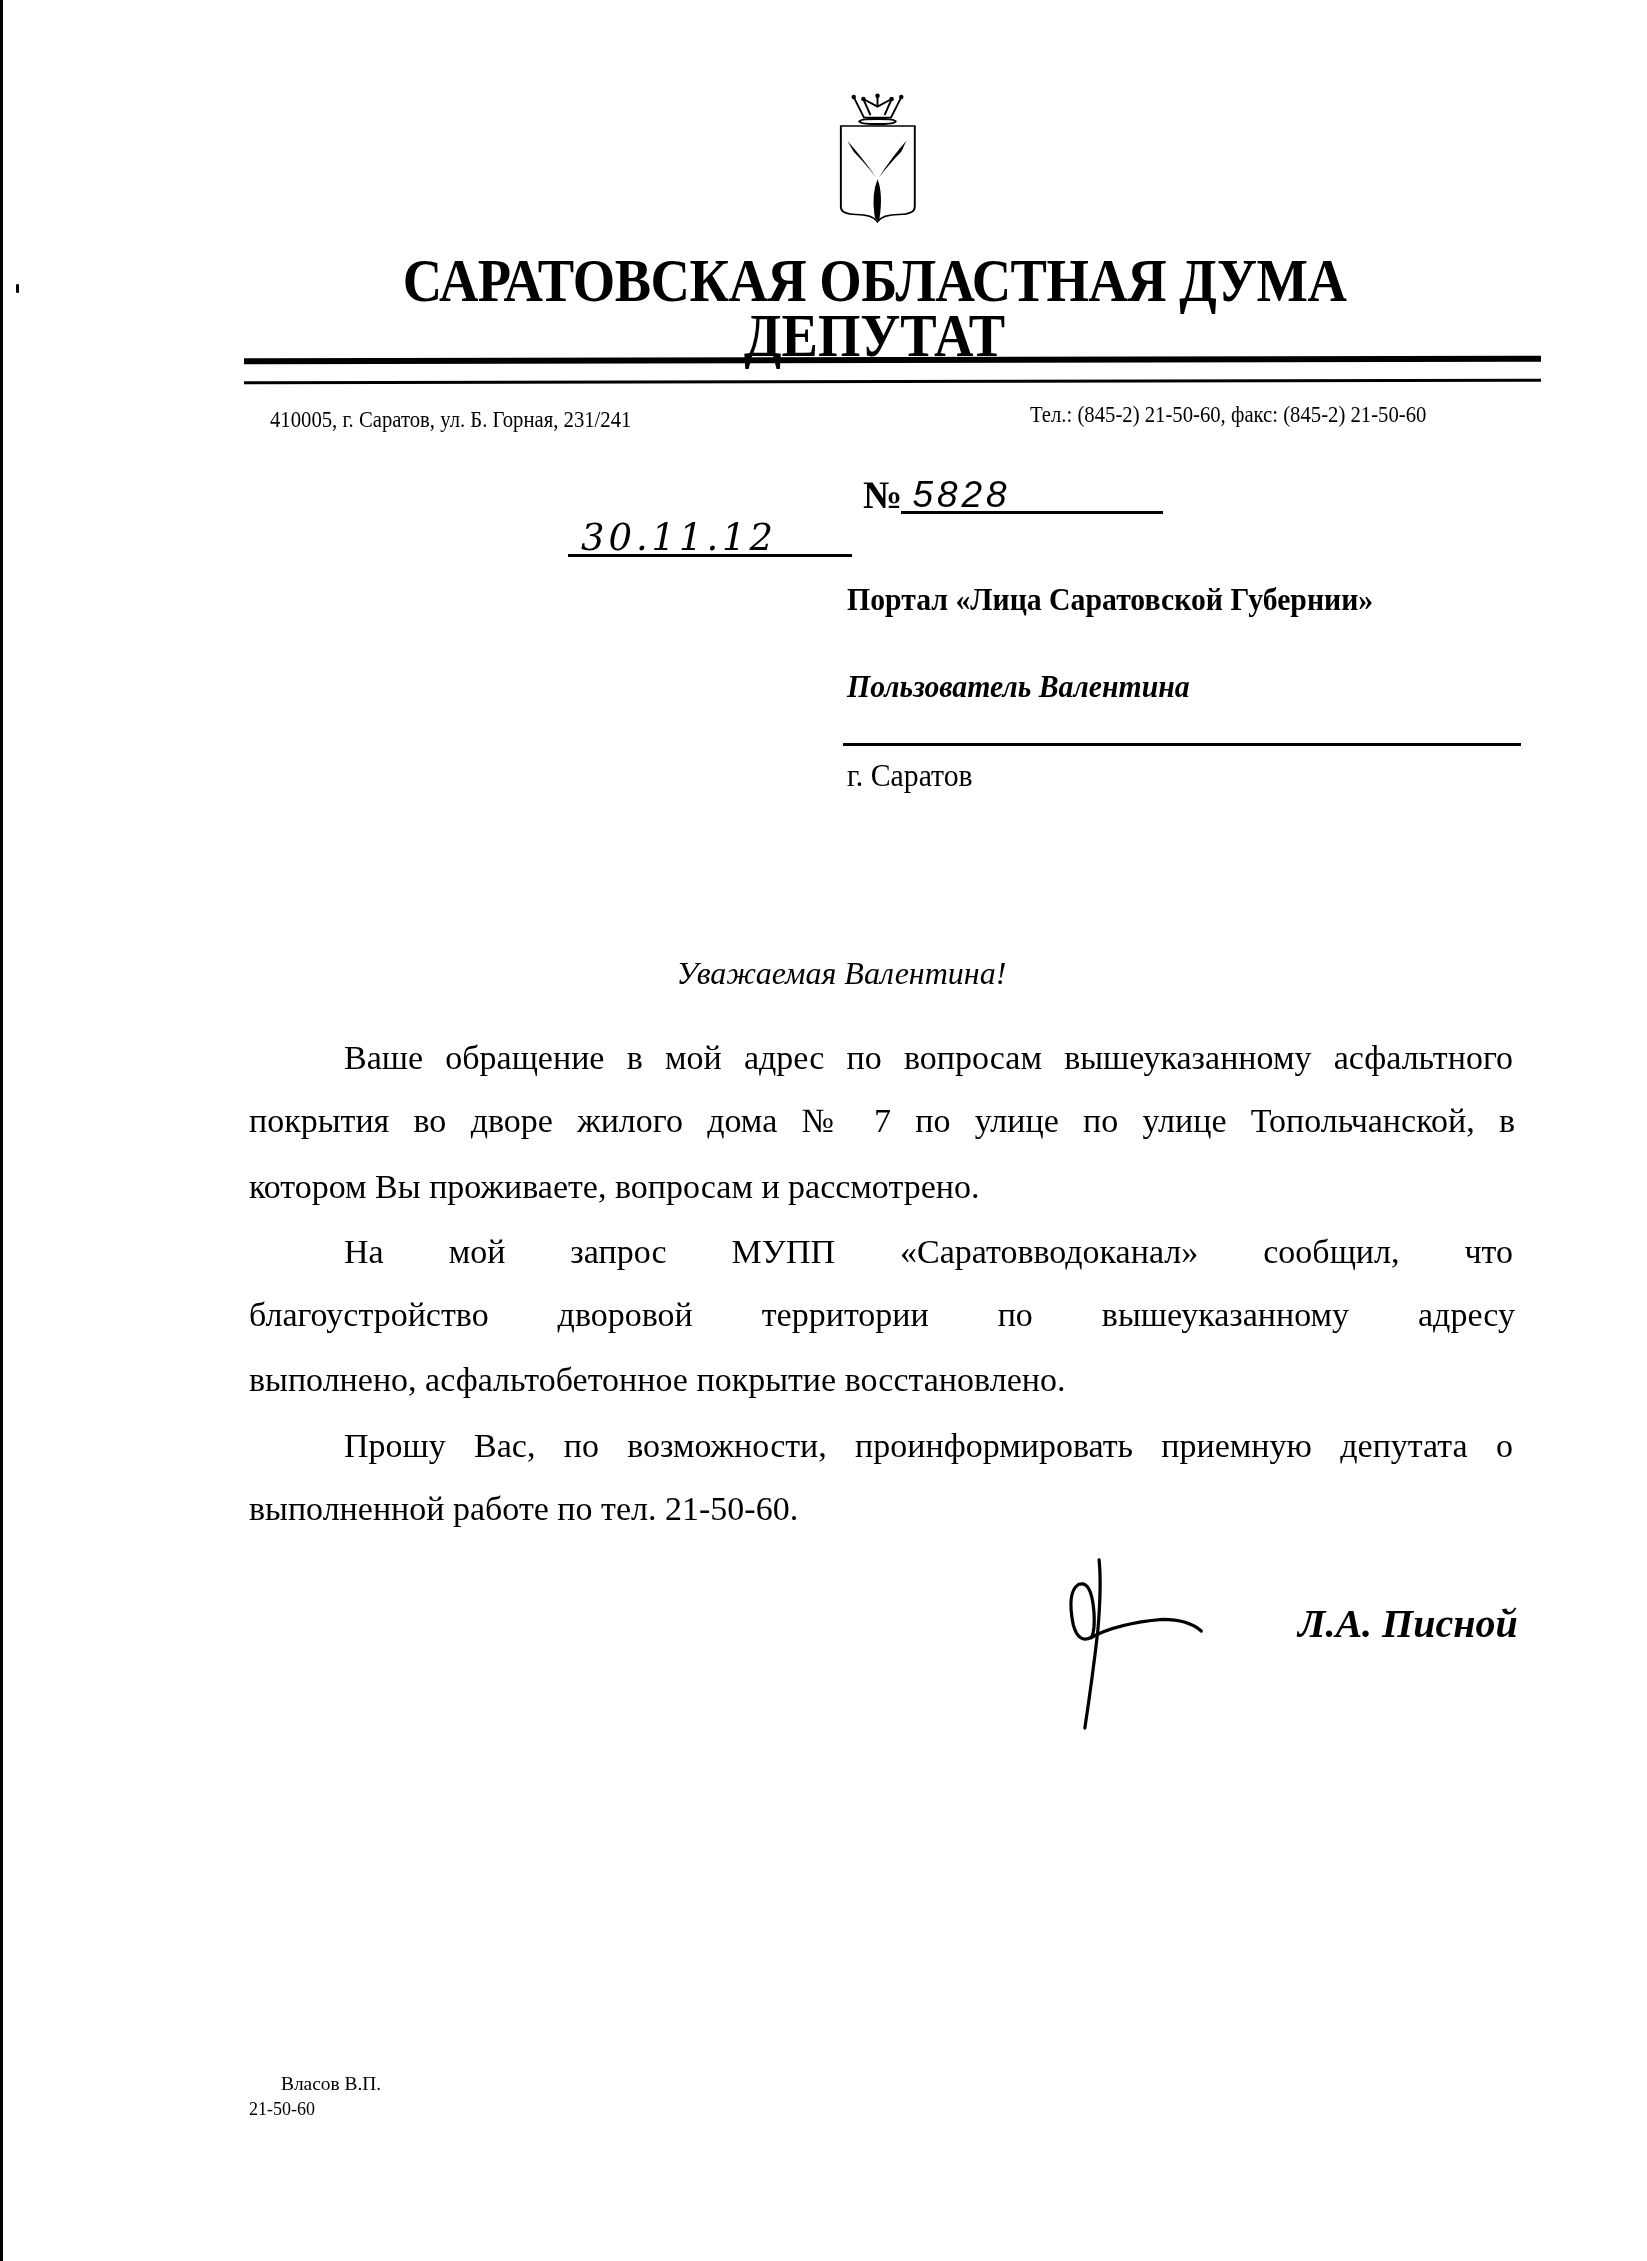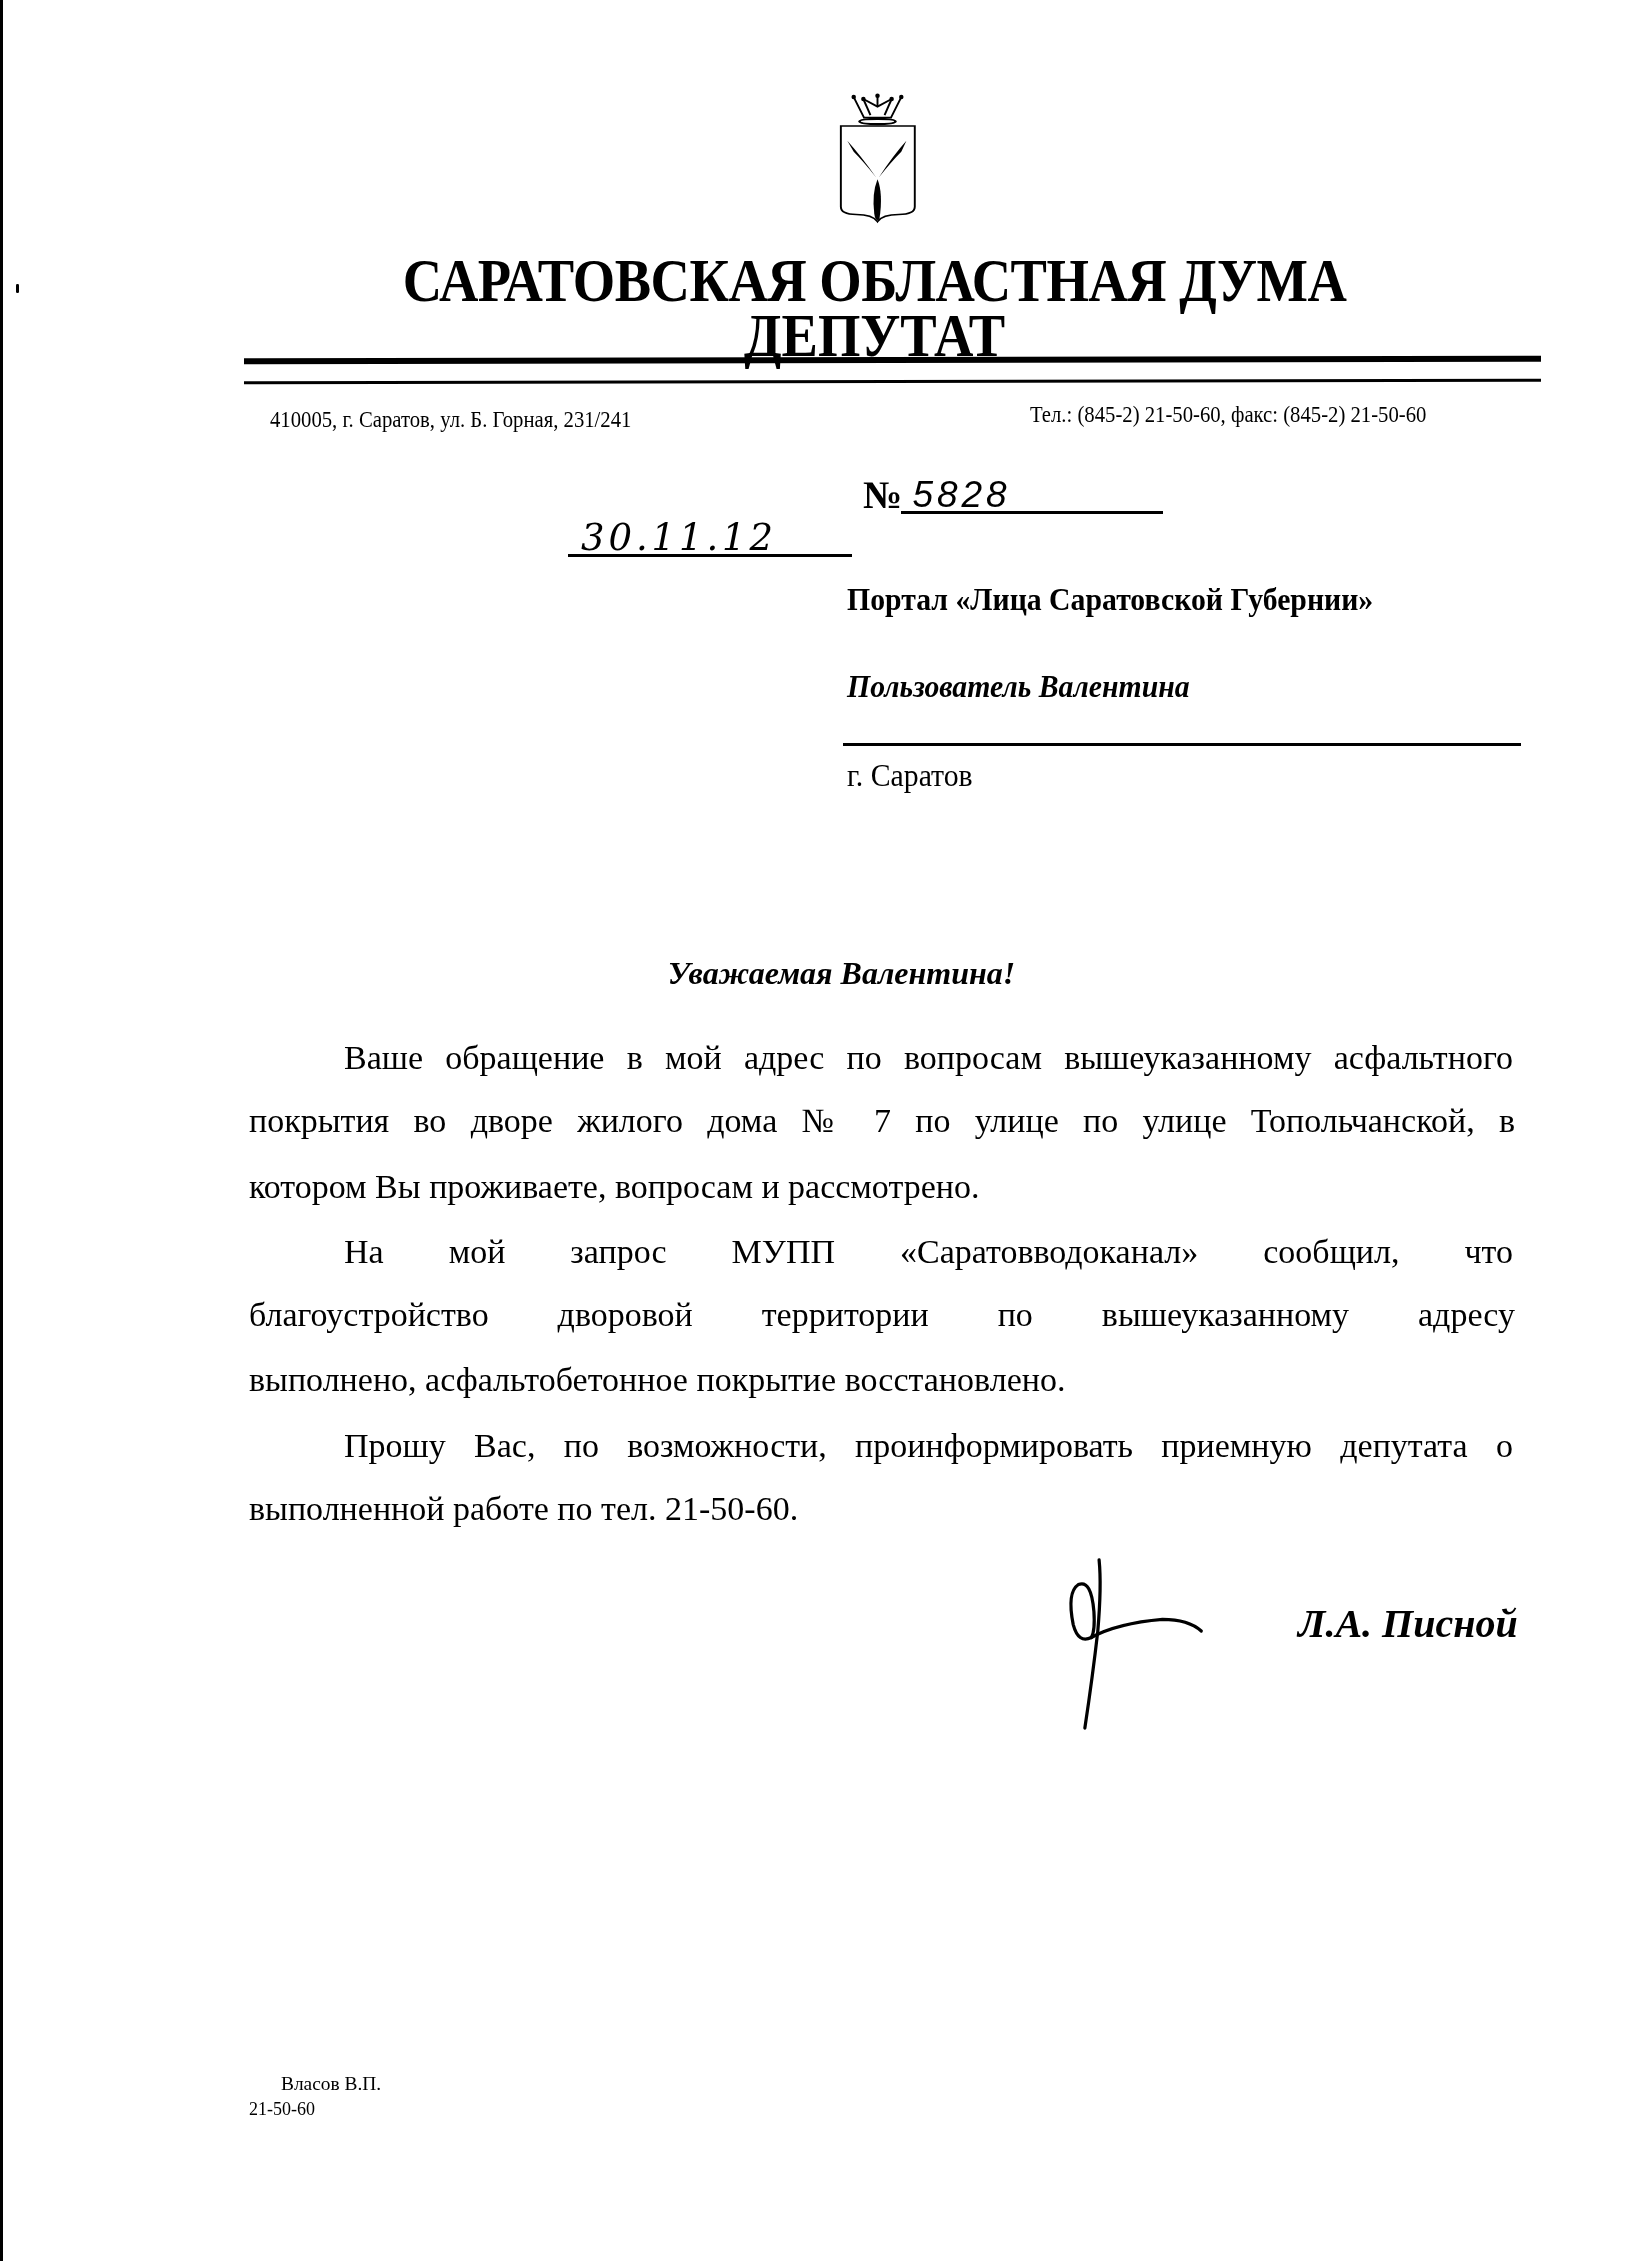--- a/index.html
+++ b/index.html
@@ -41,21 +41,21 @@
       border-bottom: 3.2px solid #000;
       font-family: Liberation Sans, sans-serif; font-style: italic; font-size: 37px;
       padding-left: 11.6px; box-sizing: border-box; line-height: 39px; letter-spacing: 3.9px;
     }
 
     #recipient-portal { left: 847px; top: 581px; font-size: 32px; font-weight: bold; transform: scaleX(0.93); transform-origin: left; }
     #recipient-user { left: 847px; top: 668px; font-size: 32px; font-weight: bold; font-style: italic; transform: scaleX(0.93); transform-origin: left; }
     #recipient-rule { left: 843px; top: 743px; width: 678px; height: 2.6px; background: #000; }
     #recipient-city { left: 847px; top: 757px; font-size: 32px; transform: scaleX(0.93); transform-origin: left; }
 
-    #salutation { left: 0; top: 955px; width: 1647px; text-align: center; font-size: 32px; font-weight: bold; font-style: italic; padding-left: 36px; box-sizing: border-box; }
+    #salutation { left: 0; top: 955px; width: 1647px; text-align: center; font-size: 32px; font-weight: normal; font-style: italic; padding-left: 36px; box-sizing: border-box; }
 
     .para-line { font-size: 34px; line-height: 1; white-space: nowrap; }
     .justify { text-align: justify; text-align-last: justify; width: 1263px; }
 
     #p1-l1 { top: 1041px; width: 1169px; }
     #p1-l2 { top: 1104px; width: 1266px; left: 249px; }
     #p1-l3 { top: 1170px; left: 249px; }
     #p2-l1 { top: 1235px; width: 1169px; left: 344px; }
     #p2-l2 { top: 1298px; width: 1266px; left: 249px; }
     #p2-l3 { top: 1363px; left: 249px; }

